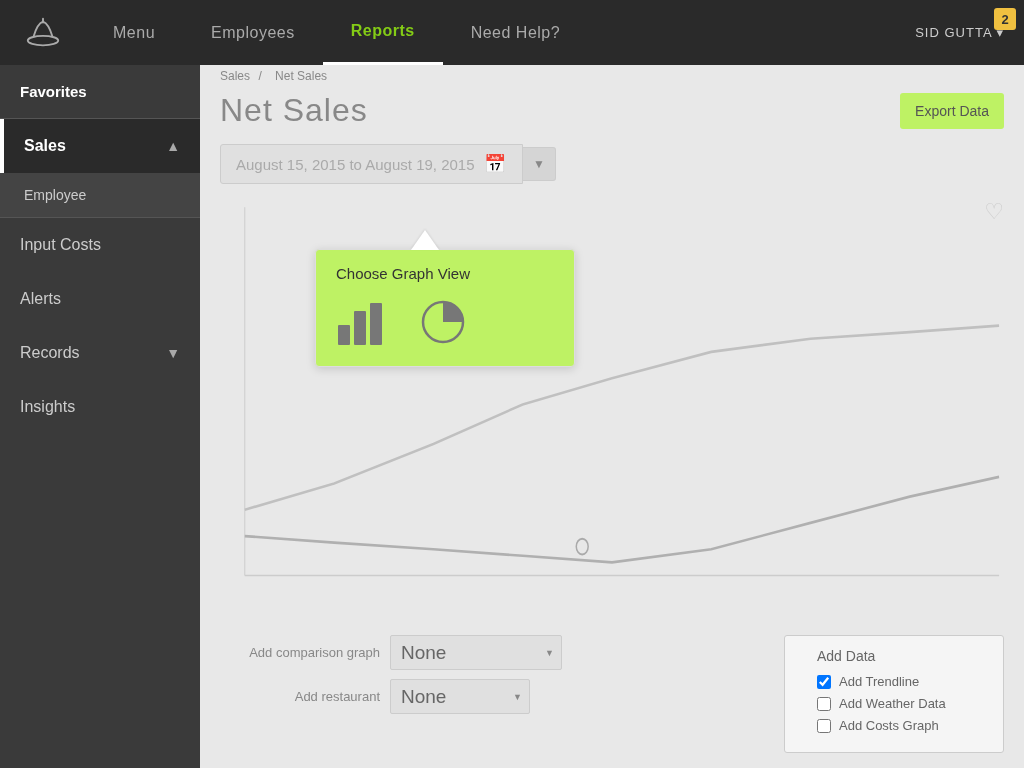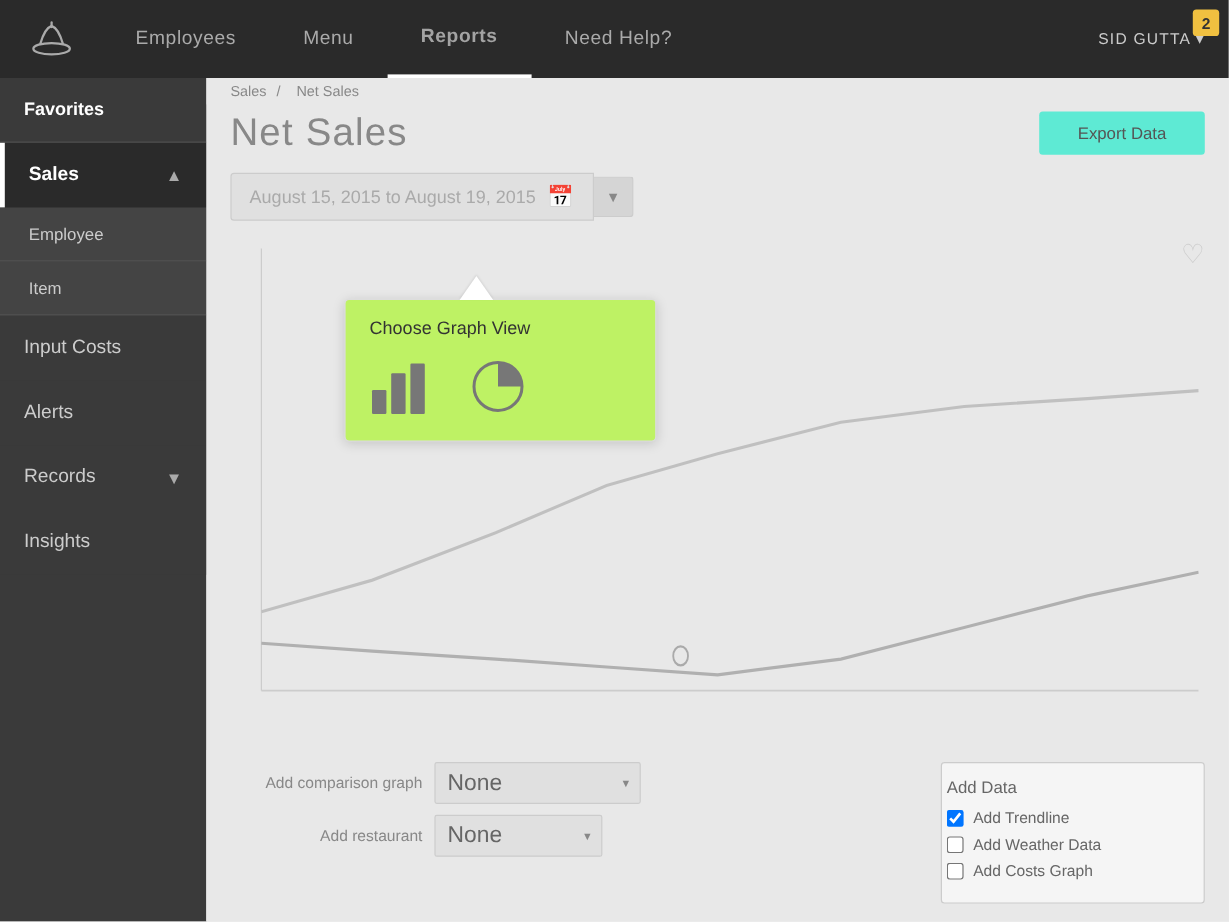--- a/index.html
+++ b/index.html
@@ -35,21 +35,21 @@
       padding: 0 28px;
       height: 65px;
       display: flex;
       align-items: center;
       cursor: pointer;
       text-decoration: none;
       font-weight: 300;
       letter-spacing: 0.5px;
     }
     .nav-link.active {
-      color: #a3a3a3;
+      color: #84cc16;
       font-weight: 600;
       border-bottom: 3px solid #fff;
     }
     .nav-right {
       display: flex;
       align-items: center;
       gap: 10px;
     }
     .user-label {
       color: #ccc;
@@ -74,21 +74,21 @@
     }
 
     
     .layout {
       display: flex;
       height: calc(768px - 65px);
     }
 
     
     .sidebar {
-      width: 172px;
+      width: 200px;
       background: #3a3a3a;
       display: flex;
       flex-direction: column;
       flex-shrink: 0;
     }
     .sidebar-section-header {
       display: flex;
       align-items: center;
       justify-content: space-between;
       padding: 18px 20px;
@@ -153,24 +153,24 @@
       justify-content: space-between;
       padding: 5px 20px 10px 20px;
     }
     .page-title {
       font-size: 32px;
       font-weight: 300;
       color: #888;
       letter-spacing: 1px;
     }
     .export-btn {
-      background: #5eead4;
+      background: #bef264;
       color: #555;
       border: none;
-      padding: 10px 32px;
+      padding: 10px 15px;
       font-size: 14px;
       cursor: pointer;
       border-radius: 3px;
       text-align: right;
     }
 
     
     .date-range-container {
       display: flex;
       align-items: center;
@@ -311,21 +311,21 @@
       position: absolute;
       right: 8px;
       top: 50%;
       transform: translateY(-50%);
       pointer-events: none;
     }
     .add-data-box {
       border: 1px solid #ccc;
       background: #f5f5f5;
       border-radius: 3px;
-      padding: 12px 4px;
+      padding: 12px 32px;
       min-width: 220px;
     }
     .add-data-title {
       font-size: 14px;
       color: #666;
       margin-bottom: 10px;
       font-weight: 500;
     }
     .checkbox-row {
       display: flex;
@@ -348,22 +348,22 @@
 
 <div class="top-nav">
   <div class="logo">
     <svg viewBox="0 0 40 40" fill="none">
       <ellipse cx="20" cy="28" rx="16" ry="5" stroke="#aaa" stroke-width="2" fill="none"></ellipse>
       <path d="M10 24 Q14 10 20 8 Q26 10 30 24" stroke="#aaa" stroke-width="2" fill="none"></path>
       <rect x="19" y="4" width="2" height="6" rx="1" fill="#aaa"></rect>
     </svg>
   </div>
   <div class="nav-links">
+    <a class="nav-link">Menu</a>
     <a class="nav-link">Employees</a>
-    <a class="nav-link">Menu</a>
     <a class="nav-link active">Reports</a>
     <a class="nav-link">Need Help?</a>
   </div>
   <div class="nav-right">
     <span class="user-label">SID GUTTA ▾</span>
   </div>
   <div class="notification-badge">2</div>
 </div>
 
 <div class="layout">
@@ -371,21 +371,20 @@
   <div class="sidebar">
     <div class="sidebar-section-header favorites">
       <span>Favorites</span>
     </div>
 
     <div class="sidebar-section-header active-section">
       <span>Sales</span>
       <span class="sidebar-chevron">▲</span>
     </div>
     <div class="sidebar-sub-item">Employee</div>
-    <div class="sidebar-sub-item">Item</div>
 
     <div class="sidebar-section-header inactive-section">
       <span>Input Costs</span>
     </div>
 
     <div class="sidebar-section-header inactive-section">
       <span>Alerts</span>
     </div>
 
     <div class="sidebar-section-header inactive-section">

